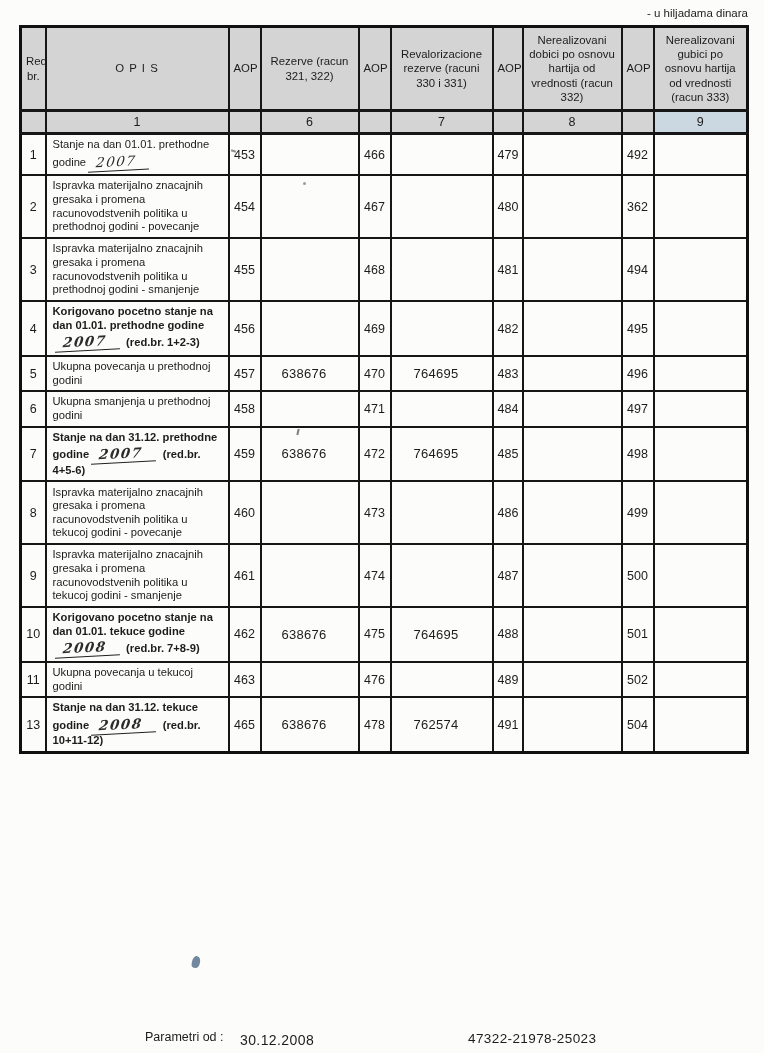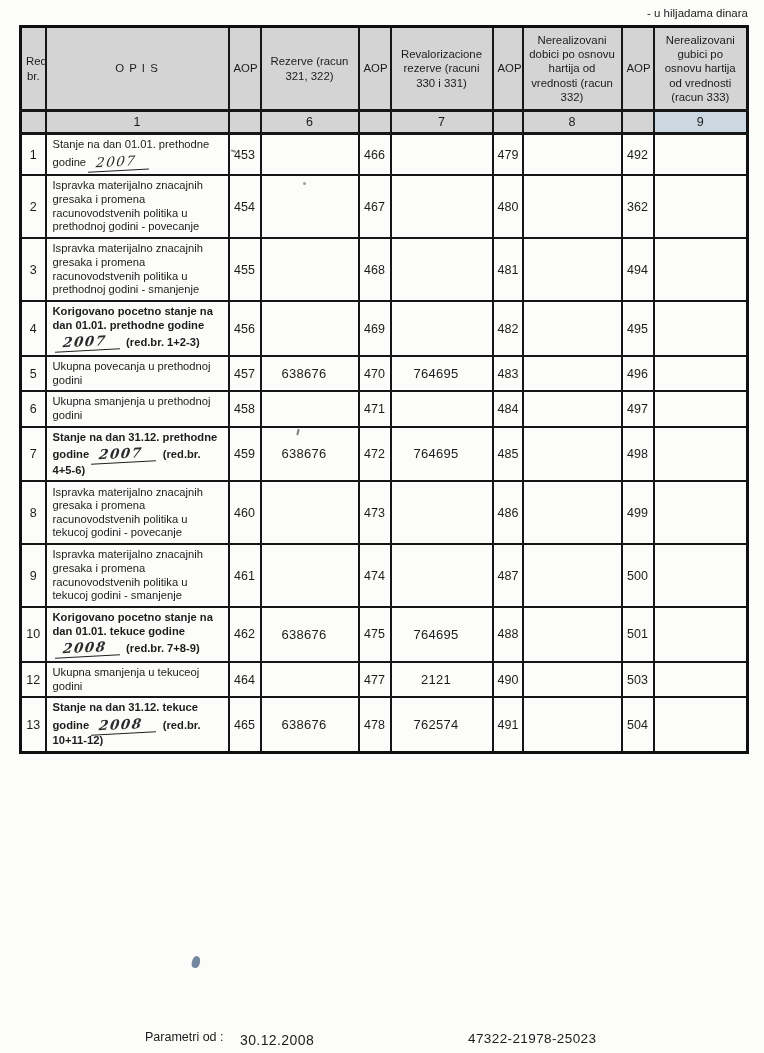--- a/index.html
+++ b/index.html
@@ -245,33 +245,33 @@
     <td class="aop">462</td>
     <td class="val">638676</td>
     <td class="aop">475</td>
     <td class="val">764695</td>
     <td class="aop">488</td>
     <td class="val"></td>
     <td class="aop">501</td>
     <td class="val"></td>
   </tr>
 
-
-  <tr style="height:28px">
-    <td class="rownum">12</td>
-    <td class="opis"><span>Ukupna smanjenja u tekuceoj godini</span><span class="after"></span></td>
-    <td class="aop">464</td>
-    <td class="val"></td>
-    <td class="aop">477</td>
-    <td class="val">2121</td>
-    <td class="aop">490</td>
-    <td class="val"></td>
-    <td class="aop">503</td>
-    <td class="val"></td>
-  </tr>
+  <tr style="height:26px">
+    <td class="rownum">11</td>
+    <td class="opis"><span>Ukupna povecanja u tekucoj godini</span><span class="after"></span></td>
+    <td class="aop">463</td>
+    <td class="val"></td>
+    <td class="aop">476</td>
+    <td class="val"></td>
+    <td class="aop">489</td>
+    <td class="val"></td>
+    <td class="aop">502</td>
+    <td class="val"></td>
+  </tr>
+
 
   <tr class="bold" style="height:40px">
     <td class="rownum">13</td>
     <td class="opis"><span>Stanje na dan 31.12. tekuce godine</span><span class="year">2008</span><span class="after">(red.br. 10+11-12)</span></td>
     <td class="aop">465</td>
     <td class="val">638676</td>
     <td class="aop">478</td>
     <td class="val">762574</td>
     <td class="aop">491</td>
     <td class="val"></td>

